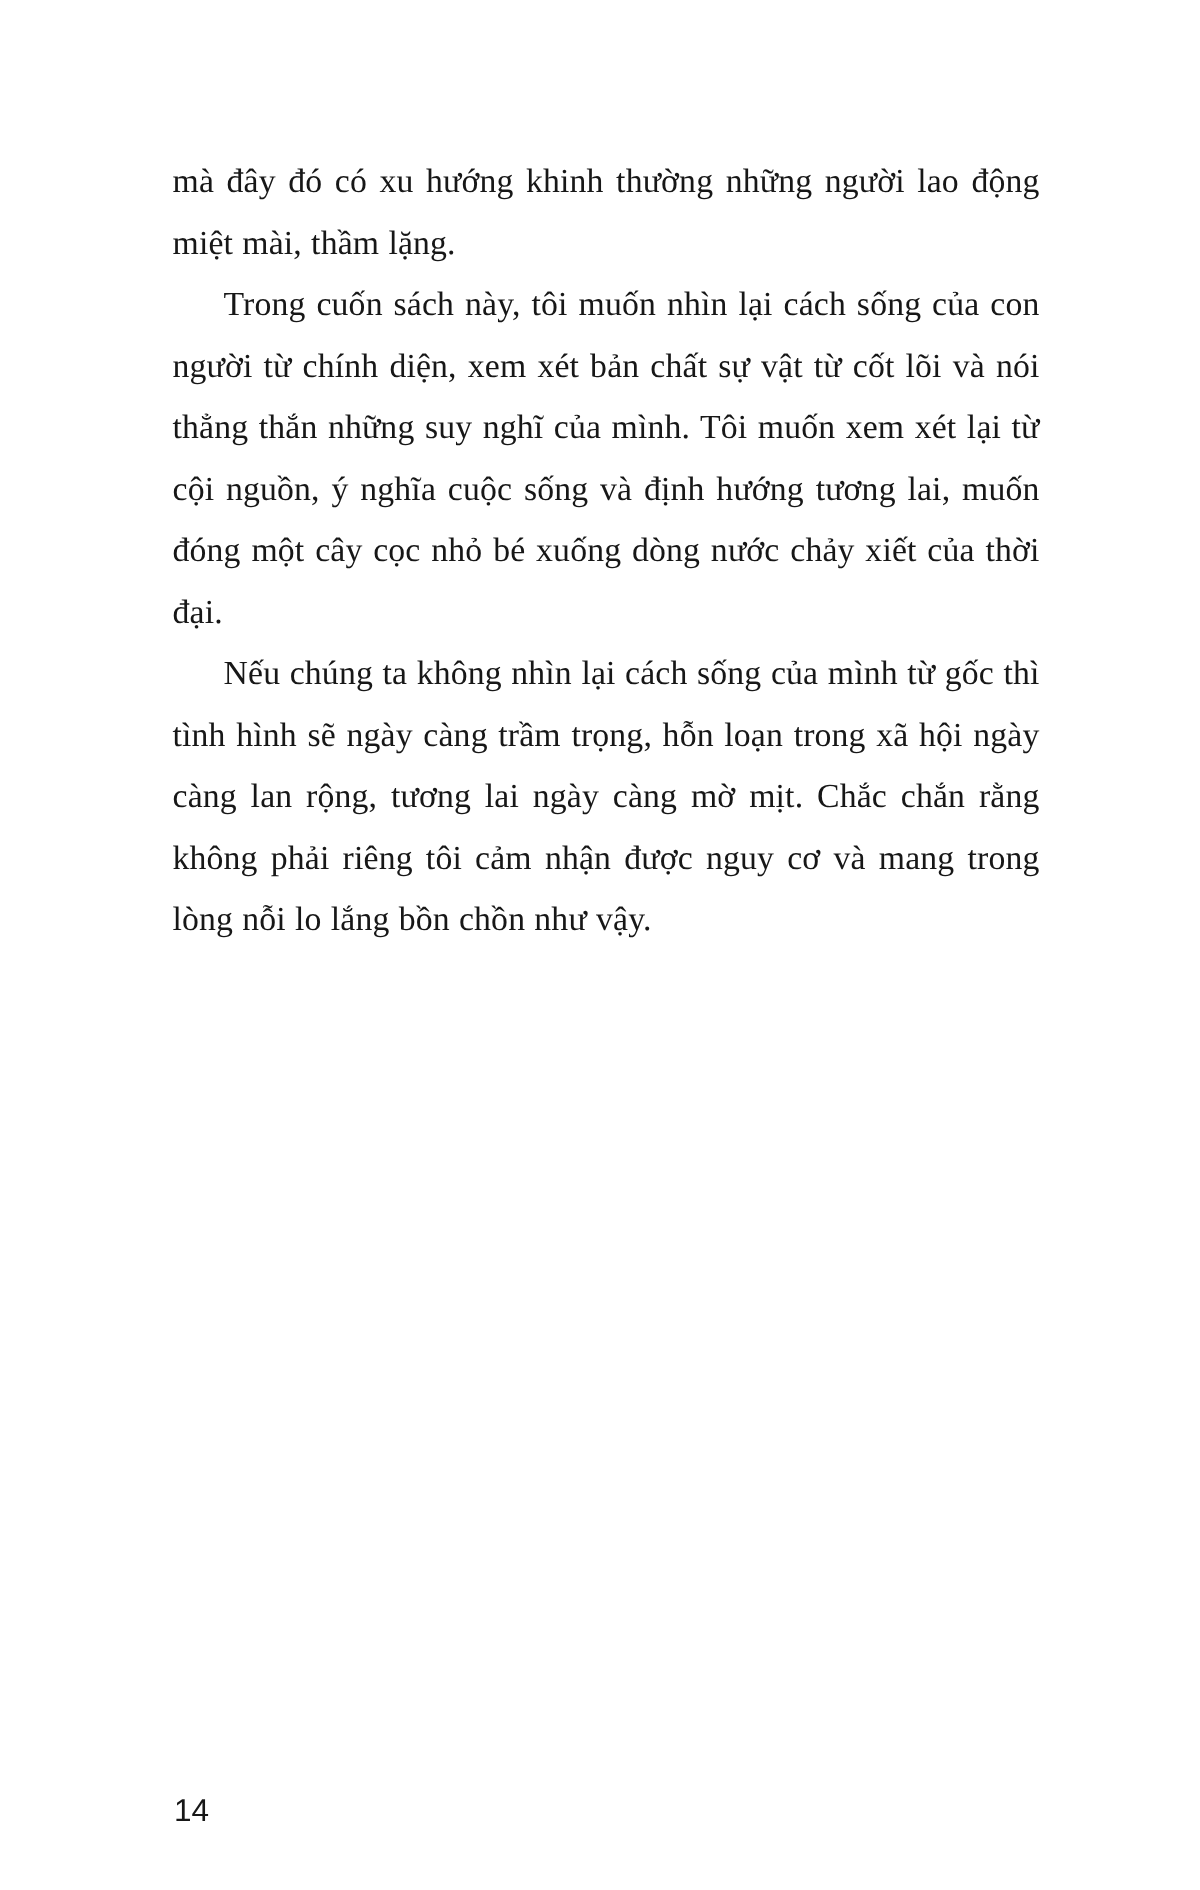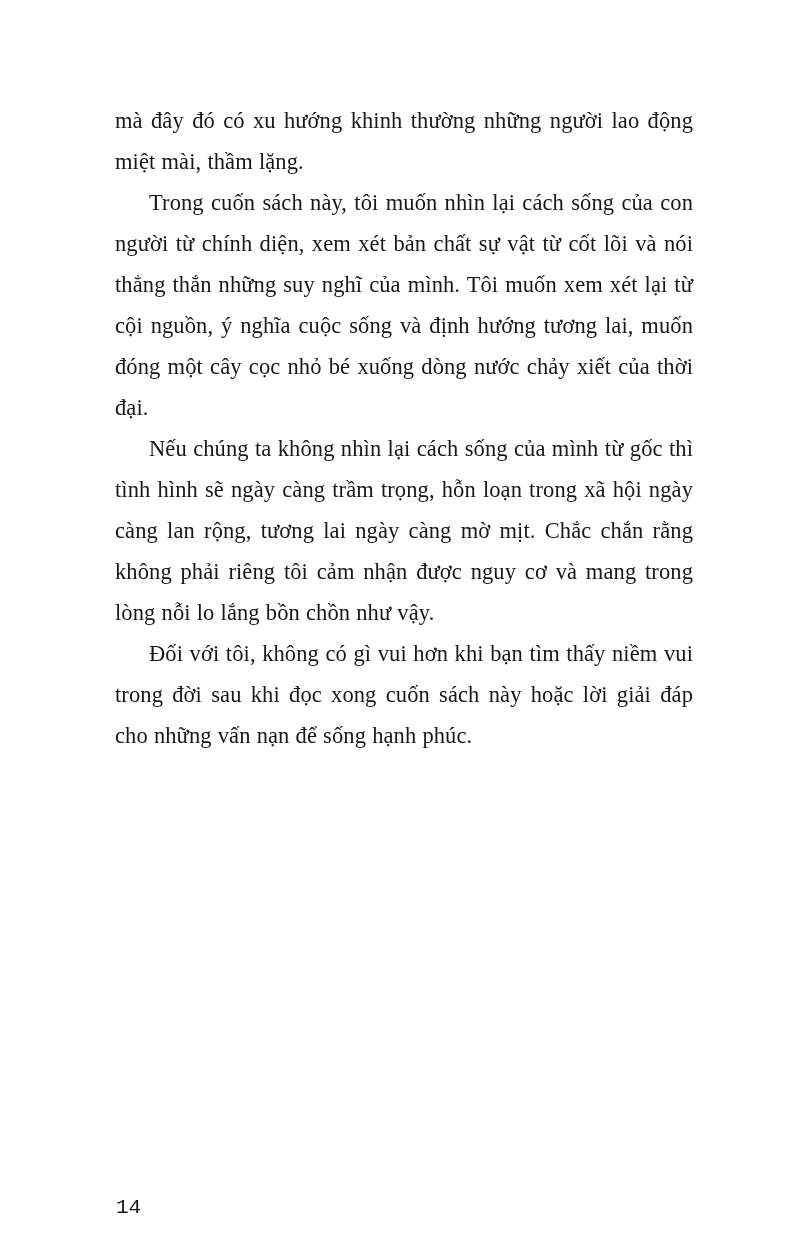--- a/index.html
+++ b/index.html
@@ -45,30 +45,29 @@
   .para + .para {
     margin-top: 0px;
   }
   .page-number {
     position: absolute;
     left: 116px;
     top: 1196px;
     font-size: 21px;
     line-height: 24px;
     color: #171717;
-    font-family: Liberation Mono, monospace;
+    font-family: Liberation Sans, sans-serif;
   }
 </style>
 </head>
 <body>
 
 <div class="page">
 
   <div class="text-block">
     <p class="para">mà đây đó có xu hướng khinh thường những người lao động miệt mài, thầm lặng.</p>
     <p class="para indent">Trong cuốn sách này, tôi muốn nhìn lại cách sống của con người từ chính diện, xem xét bản chất sự vật từ cốt lõi và nói thẳng thắn những suy nghĩ của mình. Tôi muốn xem xét lại từ cội nguồn, ý nghĩa cuộc sống và định hướng tương lai, muốn đóng một cây cọc nhỏ bé xuống dòng nước chảy xiết của thời đại.</p>
     <p class="para indent">Nếu chúng ta không nhìn lại cách sống của mình từ gốc thì tình hình sẽ ngày càng trầm trọng, hỗn loạn trong xã hội ngày càng lan rộng, tương lai ngày càng mờ mịt. Chắc chắn rằng không phải riêng tôi cảm nhận được nguy cơ và mang trong lòng nỗi lo lắng bồn chồn như vậy.</p>
-    <p class="para indent">Đối với tôi, không có gì vui hơn khi bạn tìm thấy niềm vui trong đời sau khi đọc xong cuốn sách này hoặc lời giải đáp cho những vấn nạn để sống hạnh phúc.</p>
   </div>
 
   <div class="page-number">14</div>
 
 </div>
 
 </body></html>

